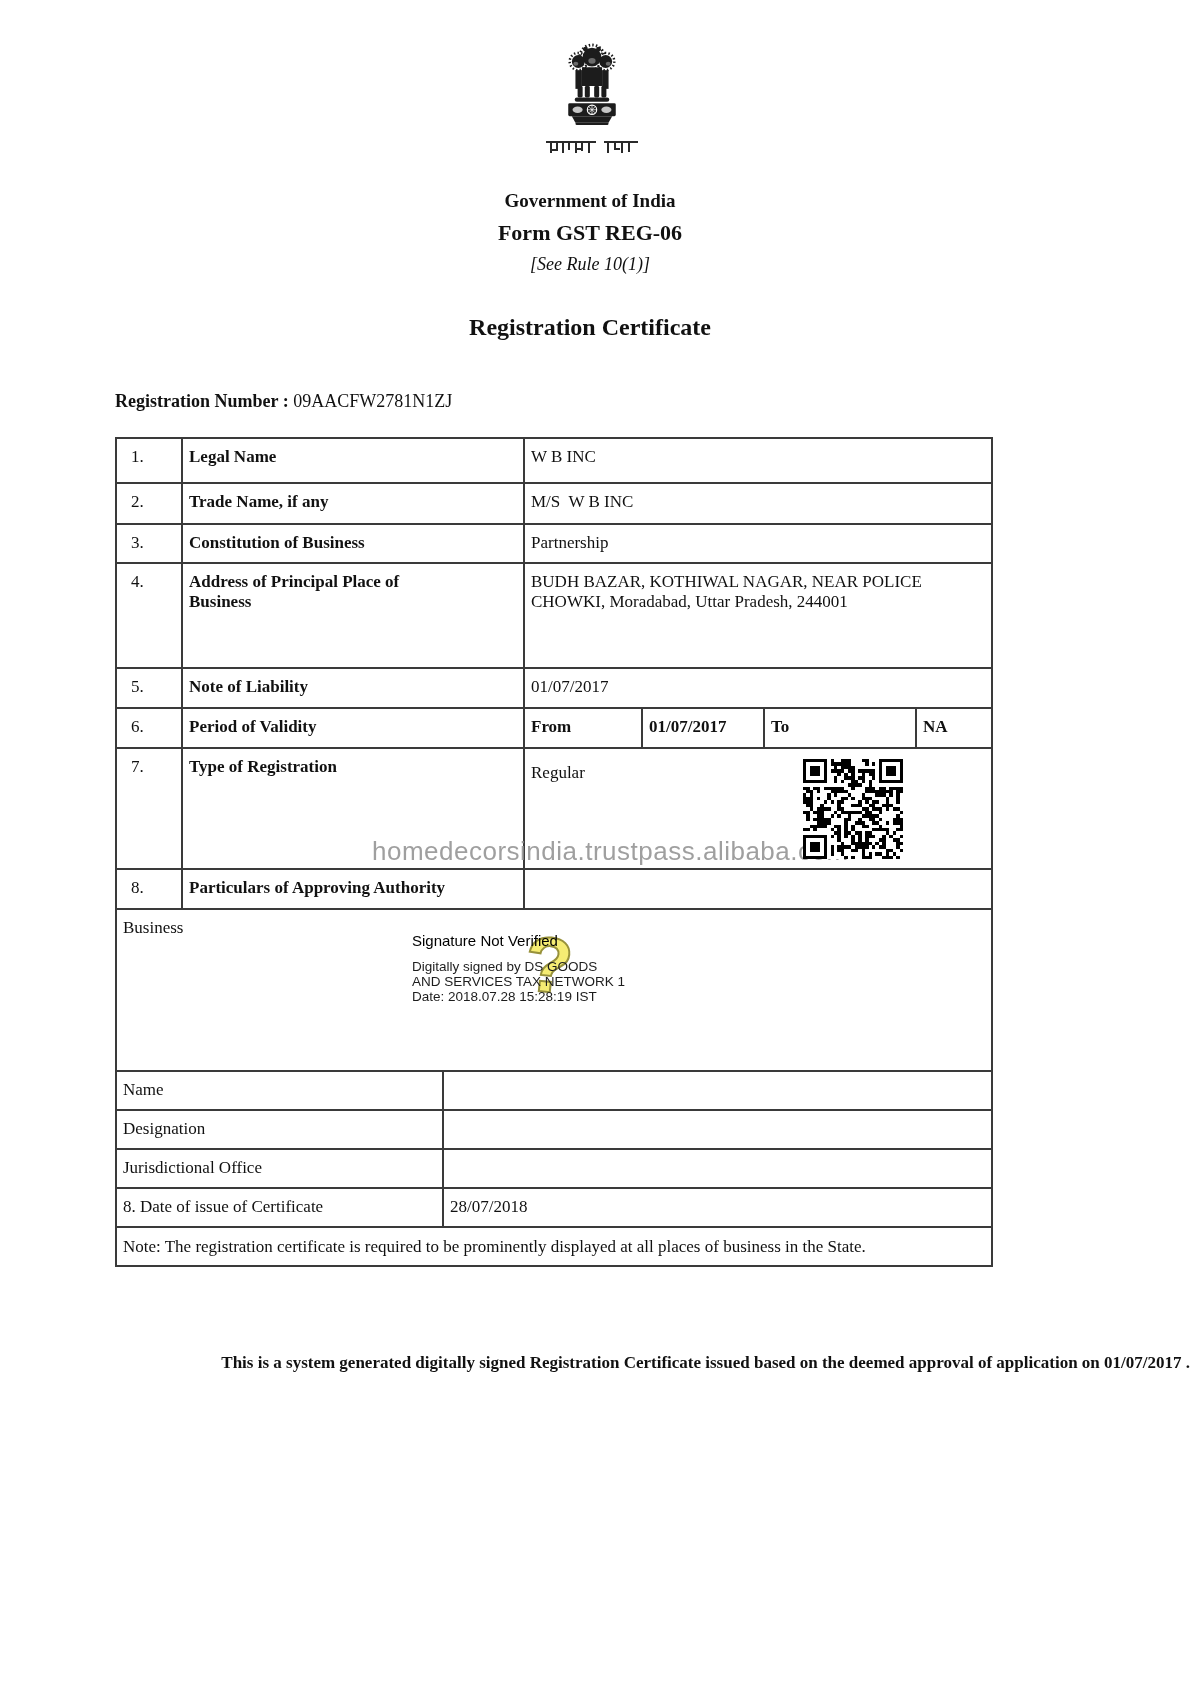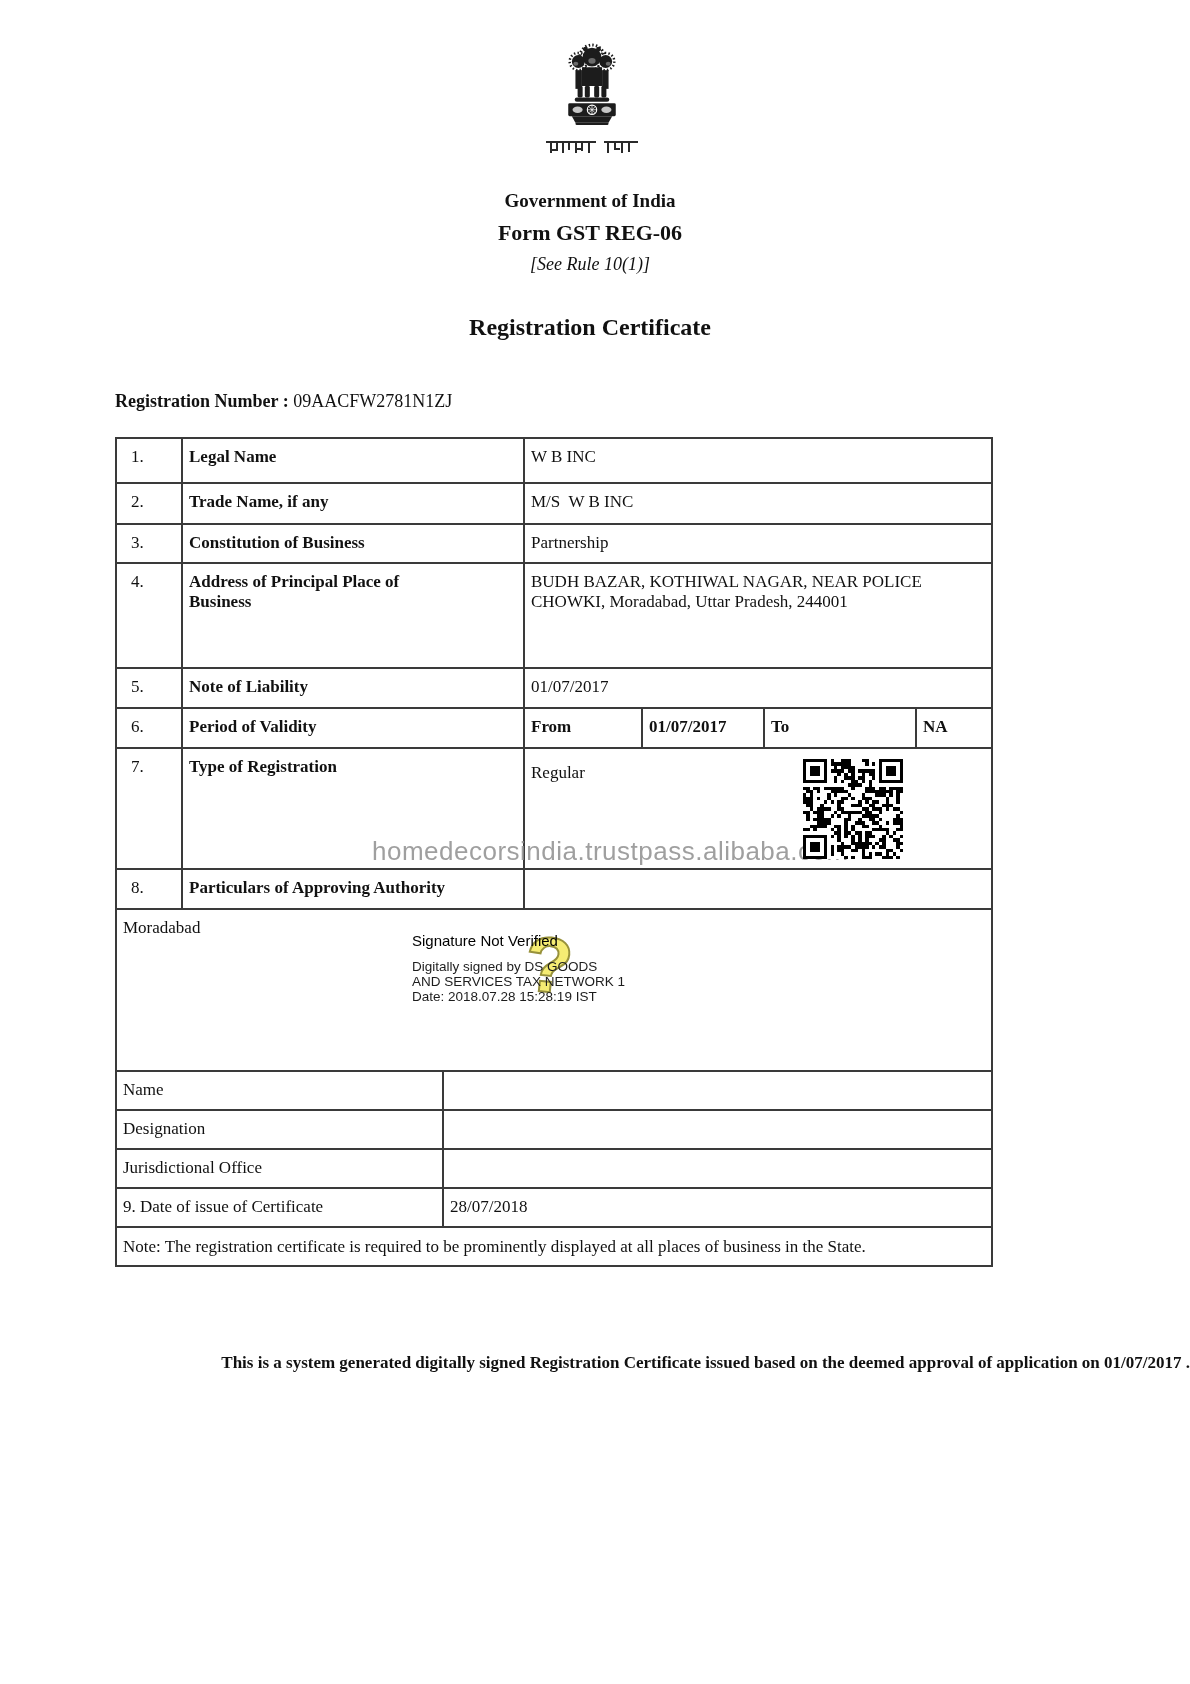--- a/index.html
+++ b/index.html
@@ -193,21 +193,21 @@
     <div class="cell c-value reg-type-val">Regular</div>
   </div>
 
   <div class="trow rh40">
     <div class="cell c-sno">8.</div>
     <div class="cell c-label">Particulars of Approving Authority</div>
     <div class="cell c-value"></div>
   </div>
 
   <div class="trow rh162 sig-row">
-    <span class="sig-label">Moradabad</span>
+    <span class="sig-label">Business</span>
     <span class="q-mark">?</span>
     <div class="digi-sig">
       <div class="nv">Signature Not Verified</div>
       <div class="dsl">Digitally signed by DS GOODS</div>
       <div class="dsl">AND SERVICES TAX NETWORK 1</div>
       <div class="dsl">Date: 2018.07.28 15:28:19 IST</div>
     </div>
   </div>
 
   <div class="trow rh39">
@@ -219,21 +219,21 @@
     <div class="cell c-plain-label">Designation</div>
     <div class="cell c-plain-value"></div>
   </div>
 
   <div class="trow rh39">
     <div class="cell c-plain-label">Jurisdictional Office</div>
     <div class="cell c-plain-value"></div>
   </div>
 
   <div class="trow rh39">
-    <div class="cell c-plain-label">9. Date of issue of Certificate</div>
+    <div class="cell c-plain-label">8. Date of issue of Certificate</div>
     <div class="cell c-plain-value">28/07/2018</div>
   </div>
 
   <div class="trow rh39">
     <div class="note-cell">Note: The registration certificate is required to be prominently displayed at all places of business in the State.</div>
   </div>
 </div>
 
 <div class="abs watermark">homedecorsindia.trustpass.alibaba.com</div>
 <svg class="abs qr" id="qr-svg" viewBox="0 0 29 29" shape-rendering="crispEdges">

